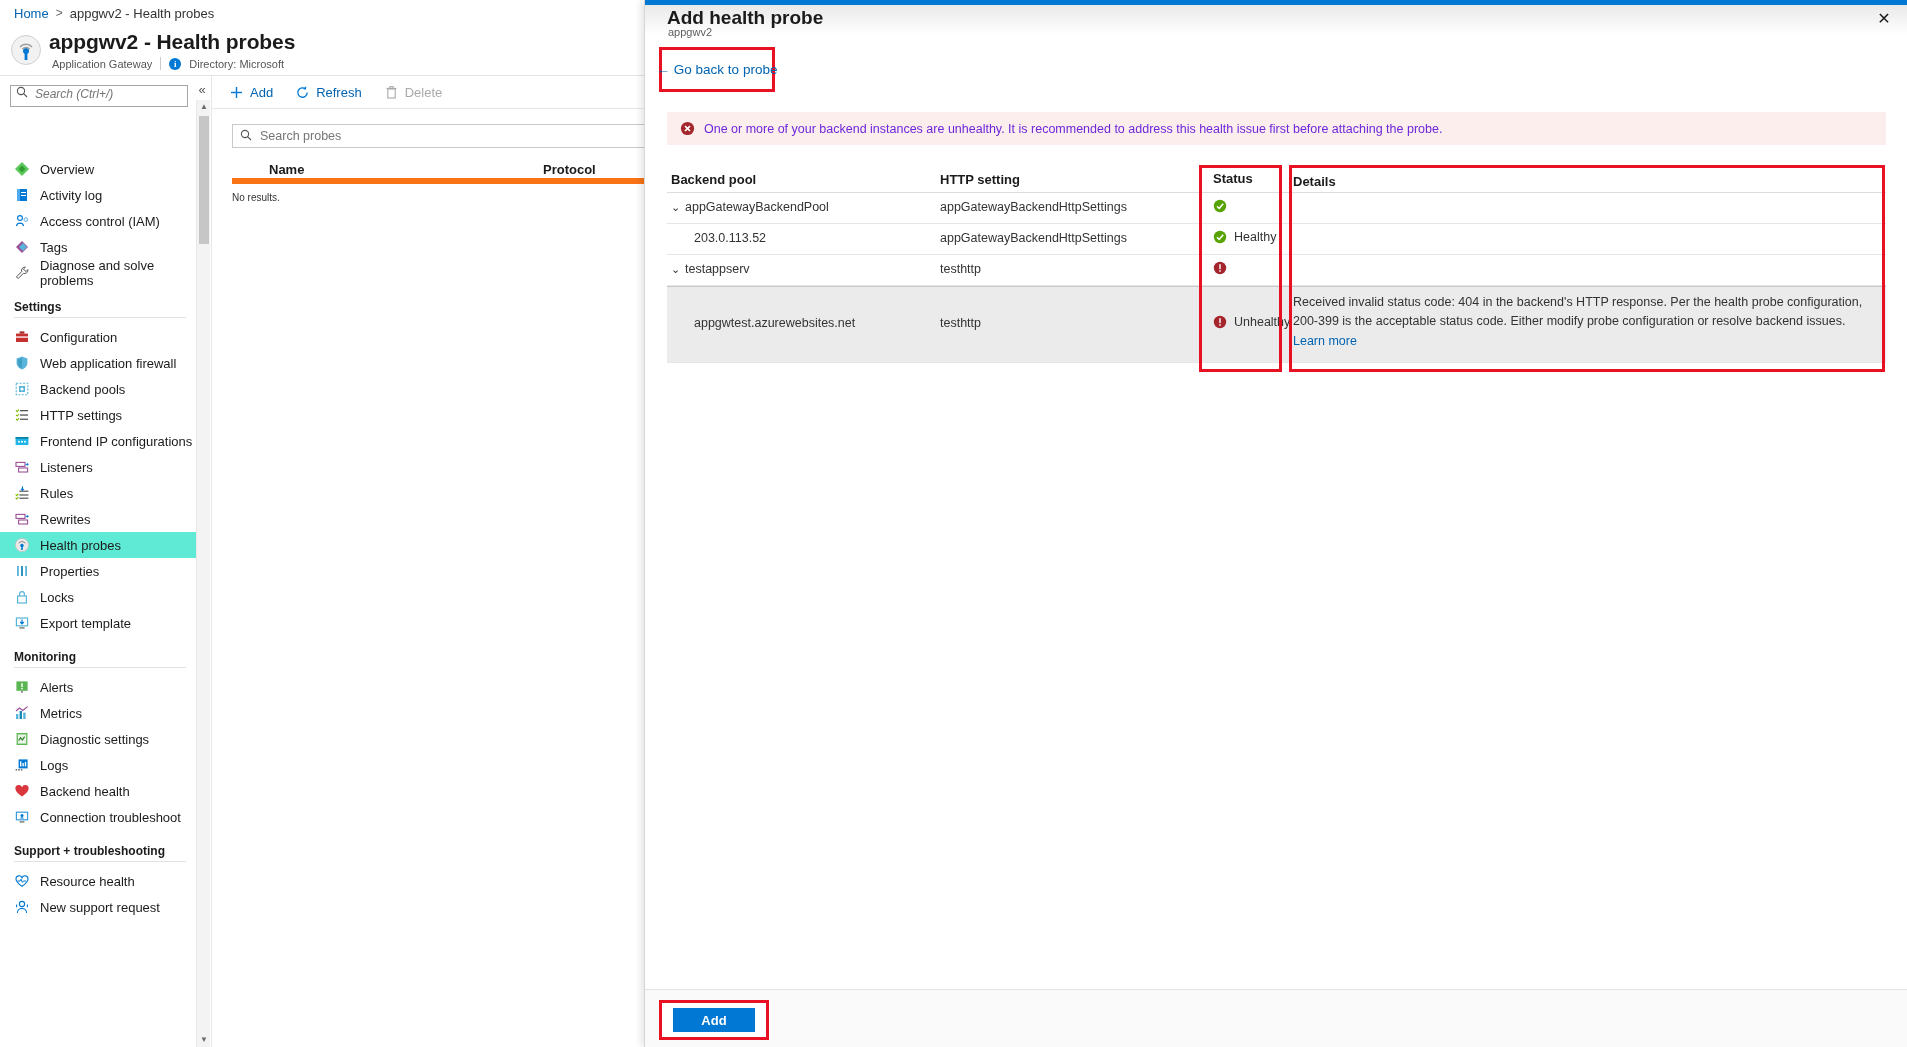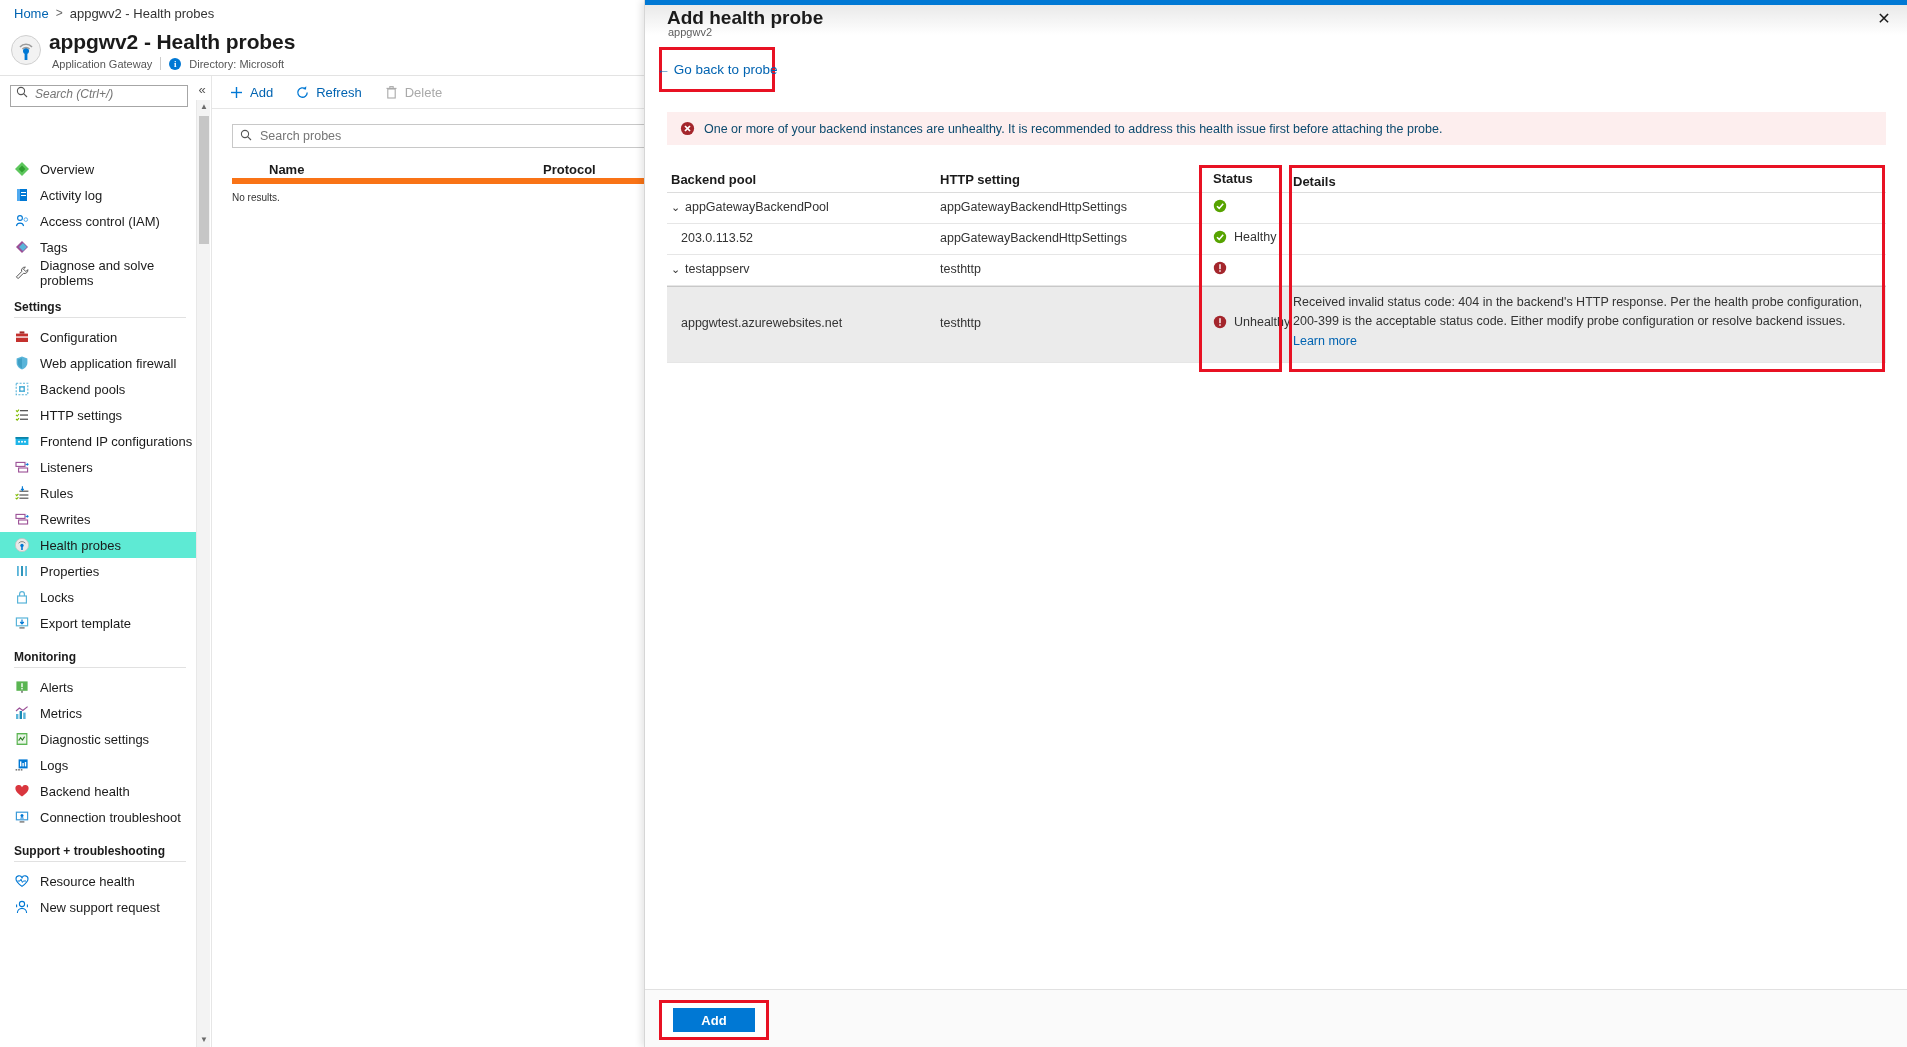--- a/index.html
+++ b/index.html
@@ -162,35 +162,35 @@
   }
   .goback-link {
     font-size: 13.5px; color: #0063b1; cursor: pointer; white-space: nowrap;
   }
 
   .alert-banner {
     position: absolute; left: 22px; top: 112px; width: 1219px; height: 33px;
     background: #fdeeee; display: flex; align-items: center; padding-left: 13px; gap: 9px;
   }
   .alert-ico { width: 15px; height: 15px; flex: 0 0 15px; }
-  .alert-text { font-size: 12.5px; color: #0c4a6e; }
+  .alert-text { font-size: 12.5px; color: #6d28d9; }
 
   
   .bp-table { position: absolute; left: 22px; top: 165px; width: 1219px; }
   .bp-head {
     position: relative; height: 28px; border-bottom: 1px solid #dcdcdc;
     font-size: 13px; font-weight: 600; color: #1b1b1b;
   }
   .bp-row {
     position: relative; height: 31px; border-bottom: 1px solid #e6e6e6; font-size: 12.5px;
   }
   .bp-row.tall { height: 77px; background: #ebebeb; border-top: 1px solid #c8c8c8; }
   .cell-pool { position: absolute; left: 4px; top: 7px; display: flex; align-items: center; gap: 3px; }
   .bp-row.tall .cell-pool { top: 29px; }
-  .cell-pool.child { left: 14px; justify-content: flex-end; }
+  .cell-pool.child { left: 27px; justify-content: flex-end; }
   .chev { font-size: 11px; color: #333; width: 11px; display: inline-block; }
   .cell-http { position: absolute; left: 273px; top: 7px; }
   .bp-row.tall .cell-http { top: 29px; }
   .cell-status { position: absolute; left: 546px; top: 6px; display: flex; align-items: center; gap: 7px; }
   .bp-row.tall .cell-status { top: 28px; }
   .cell-details { position: absolute; left: 626px; top: 7px; width: 580px; line-height: 1.55; }
   .bp-row.tall .cell-details { top: 6px; }
   .status-ico { width: 14px; height: 14px; display: block; }
   .learn-link { color: #0063b1; cursor: pointer; }
 

